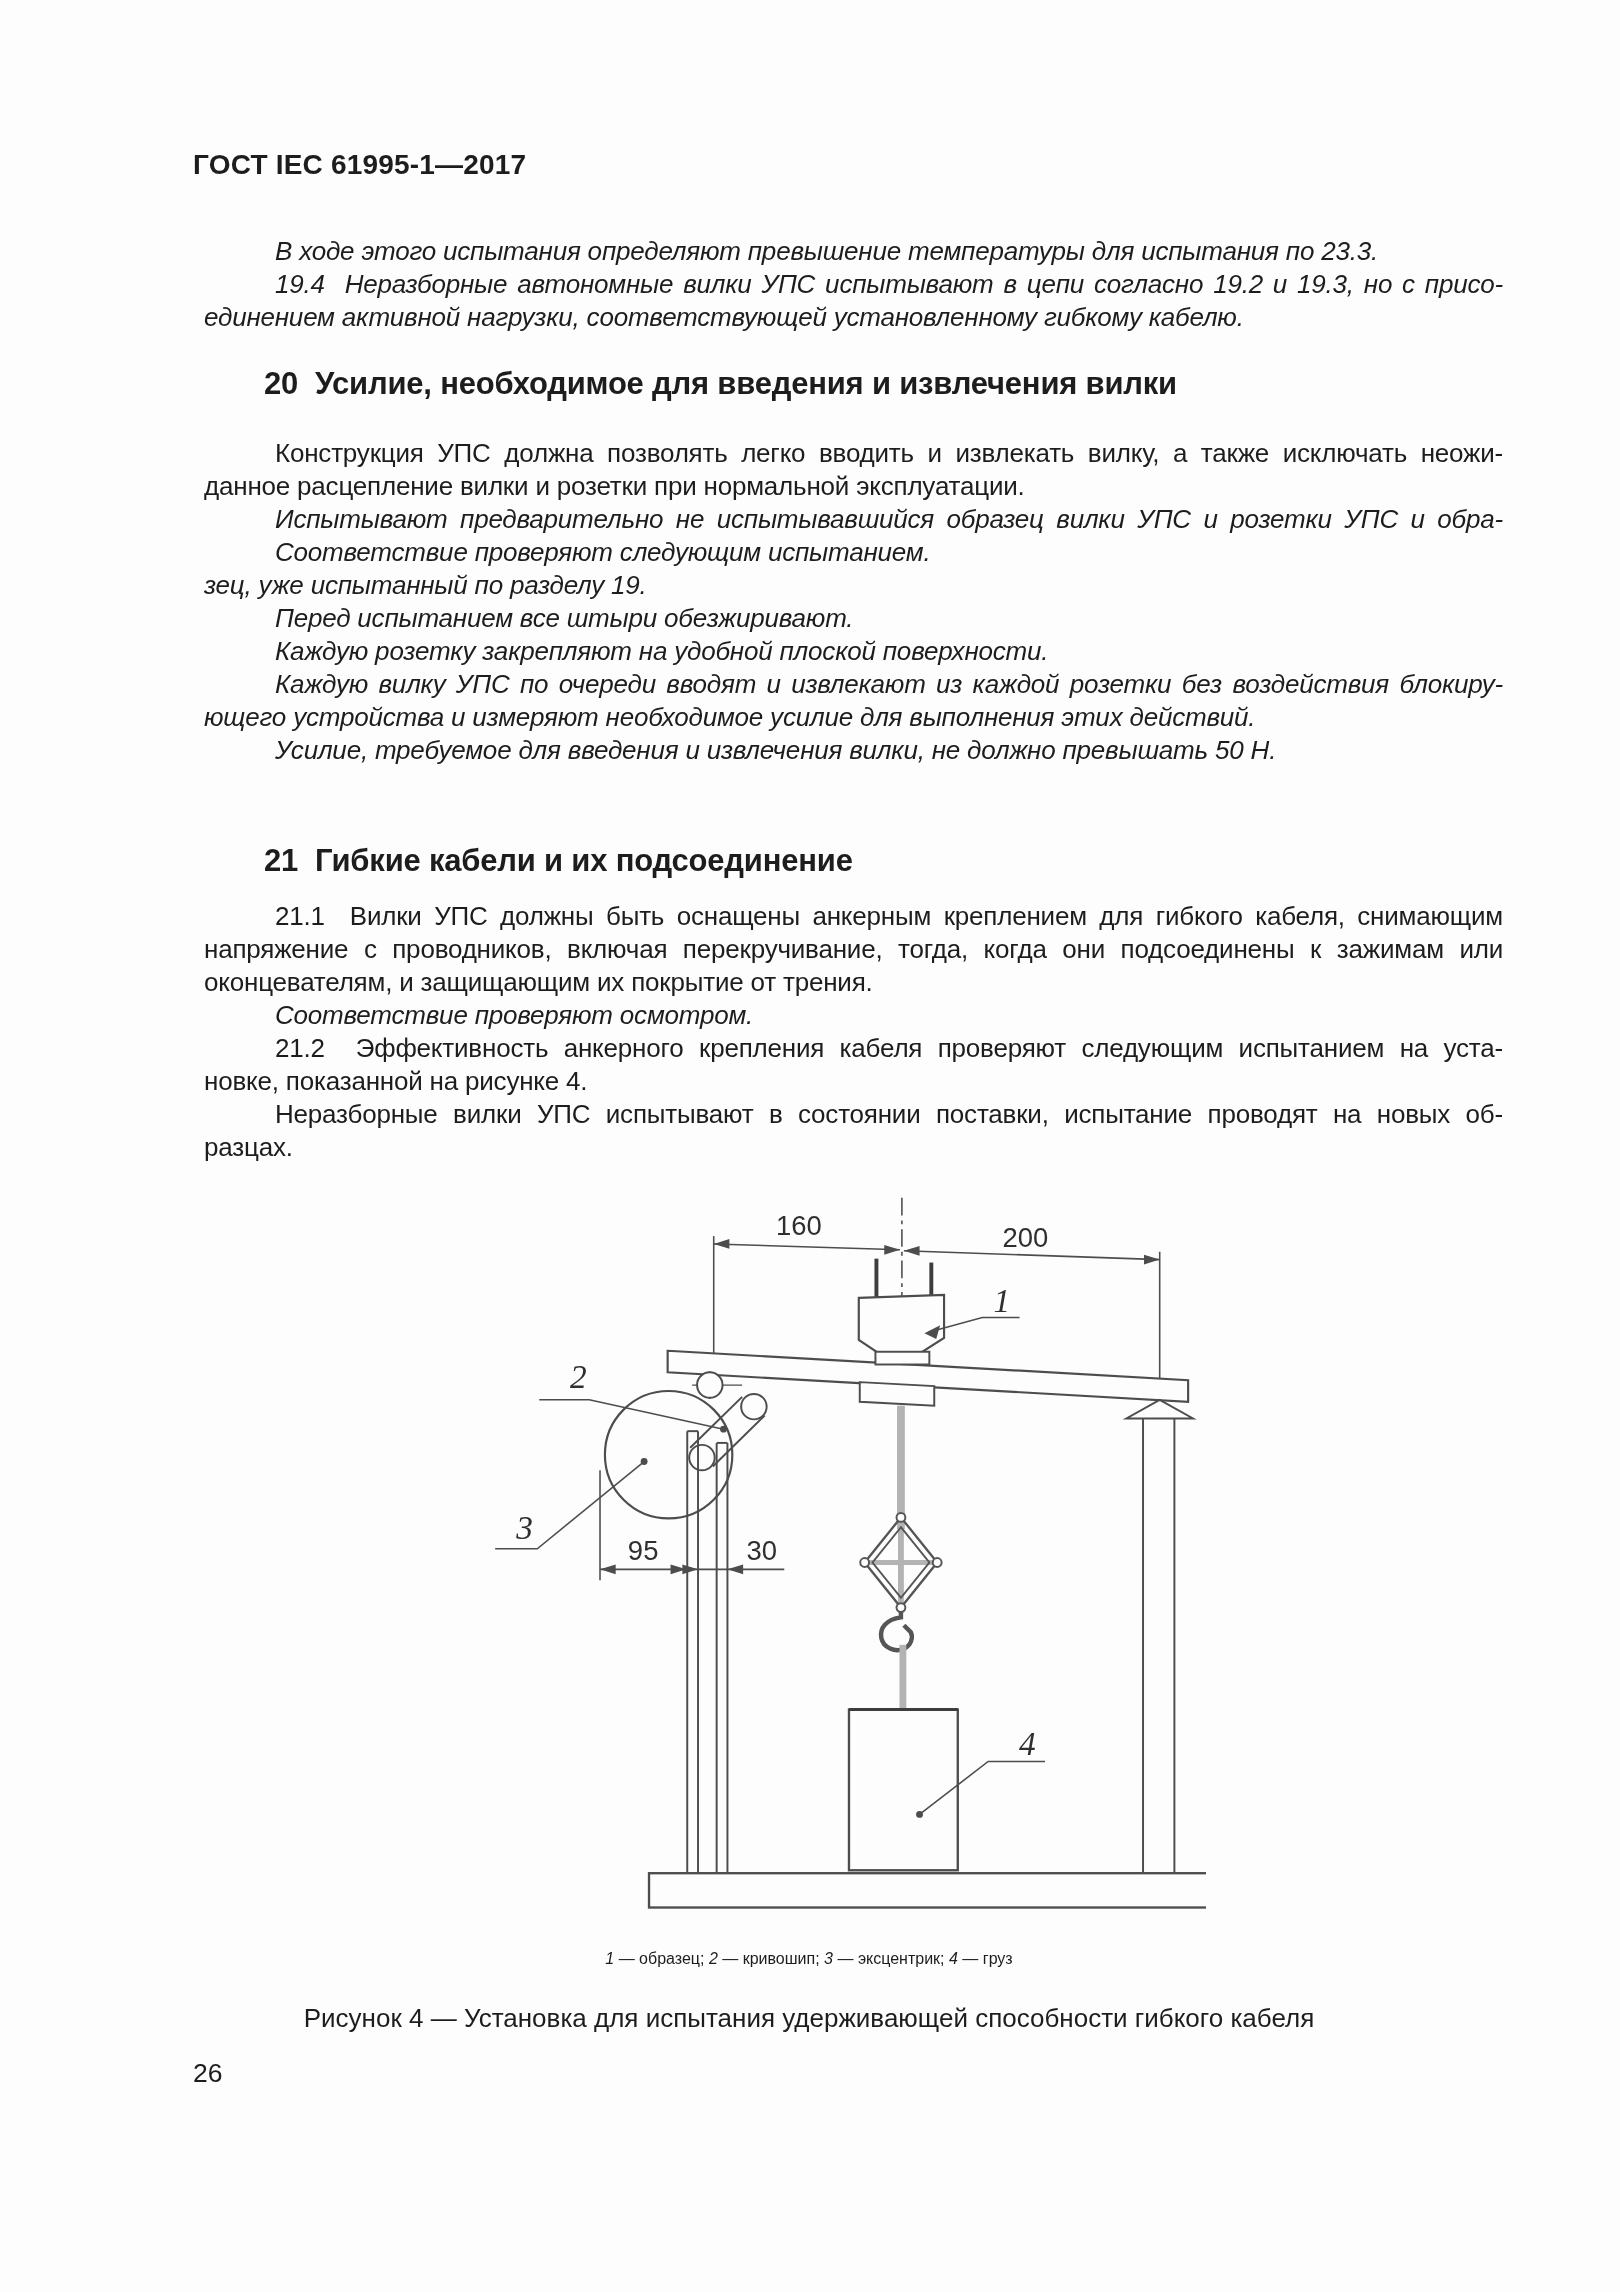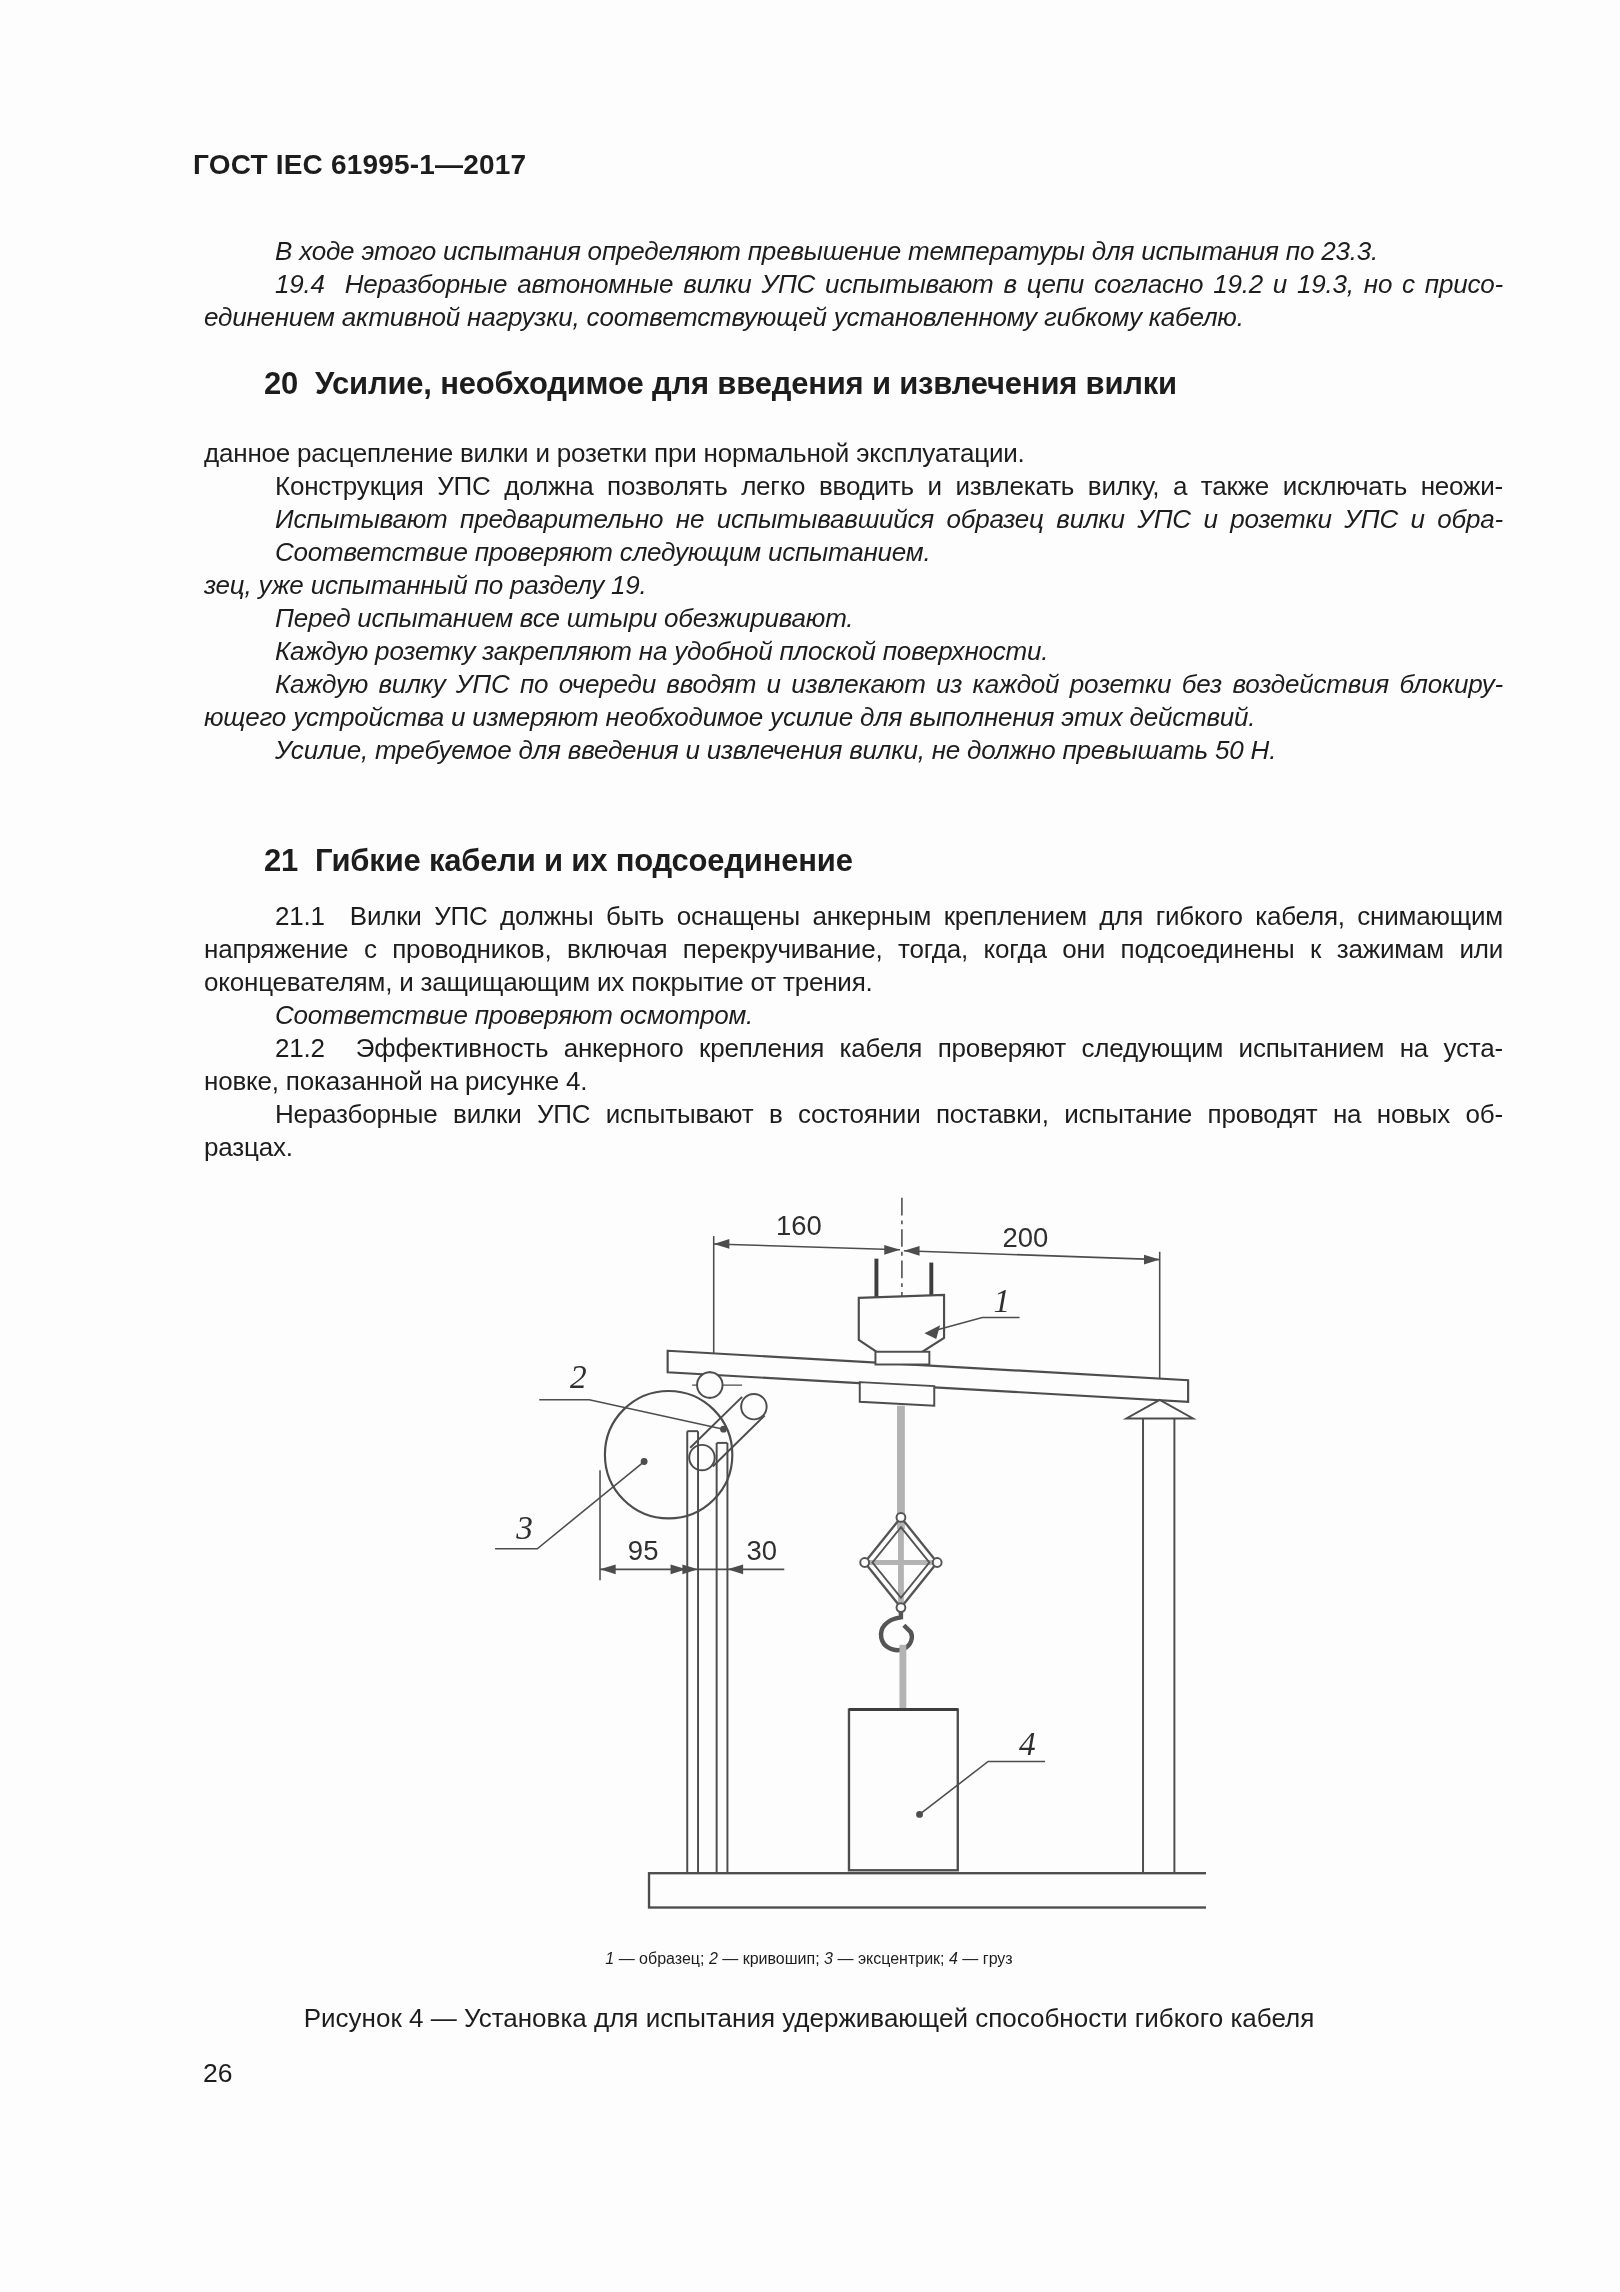--- a/index.html
+++ b/index.html
@@ -25,43 +25,43 @@
     text-align:justify;
     text-align-last:justify;
     white-space:normal;
   }
   .ind{text-indent:71px;}
   .it{font-style:italic;}
   .hdr{font-weight:bold;font-size:28px;letter-spacing:0.2px;}
   .h2{font-weight:bold;font-size:31px;letter-spacing:-0.2px;}
   .caption{font-size:16px;text-align:center;color:#1d1d1d;}
   .figtitle{font-size:26px;text-align:center;}
-  .pagenum{font-size:26.5px;margin-left:10px;}
+  .pagenum{font-size:26.5px;}
   svg text{font-family:"Liberation Sans",sans-serif;fill:#2f2f2f;}
   svg .lbl{font-family:"Liberation Serif",serif;font-style:italic;font-size:34px;}
   svg .dim{font-size:28px;}
 </style>
 </head>
 <body>
 
 <div class="page">
 
   <div class="abs hdr" style="left:193px;top:149px">ГОСТ IEC 61995-1—2017</div>
 
   <div class="abs block" style="left:193px;top:235px">
     <div class="line it ind">В ходе этого испытания определяют превышение температуры для испытания по 23.3.</div>
     <div class="line it ind jst">19.4&nbsp; Неразборные автономные вилки УПС испытывают в цепи согласно 19.2 и 19.3, но с присо-</div>
     <div class="line it">единением активной нагрузки, соответствующей установленному гибкому кабелю.</div>
   </div>
 
   <div class="abs h2" style="left:264px;top:366px">20&nbsp; Усилие, необходимое для введения и извлечения вилки</div>
 
   <div class="abs block" style="left:193px;top:437px">
+    <div class="line ind jst">Конструкция УПС должна позволять легко вводить и извлекать вилку, а также исключать неожи-</div>
     <div class="line">данное расцепление вилки и розетки при нормальной эксплуатации.</div>
-    <div class="line ind jst">Конструкция УПС должна позволять легко вводить и извлекать вилку, а также исключать неожи-</div>
     <div class="line it ind jst">Испытывают предварительно не испытывавшийся образец вилки УПС и розетки УПС и обра-</div>
     <div class="line it ind">Соответствие проверяют следующим испытанием.</div>
     <div class="line it">зец, уже испытанный по разделу 19.</div>
     <div class="line it ind">Перед испытанием все штыри обезжиривают.</div>
     <div class="line it ind">Каждую розетку закрепляют на удобной плоской поверхности.</div>
     <div class="line it ind jst">Каждую вилку УПС по очереди вводят и извлекают из каждой розетки без воздействия блокиру-</div>
     <div class="line it">ющего устройства и измеряют необходимое усилие для выполнения этих действий.</div>
     <div class="line it ind">Усилие, требуемое для введения и извлечения вилки, не должно превышать 50 Н.</div>
   </div>
 

